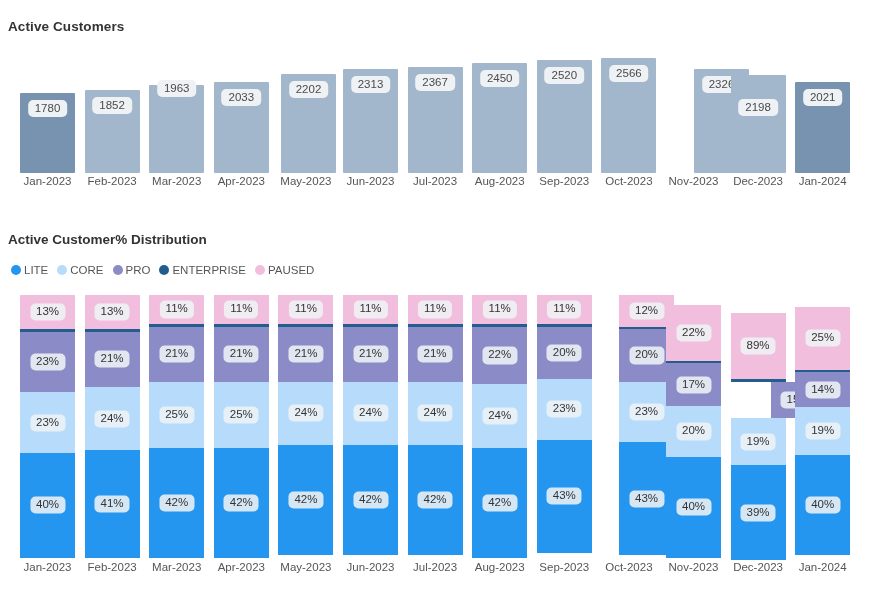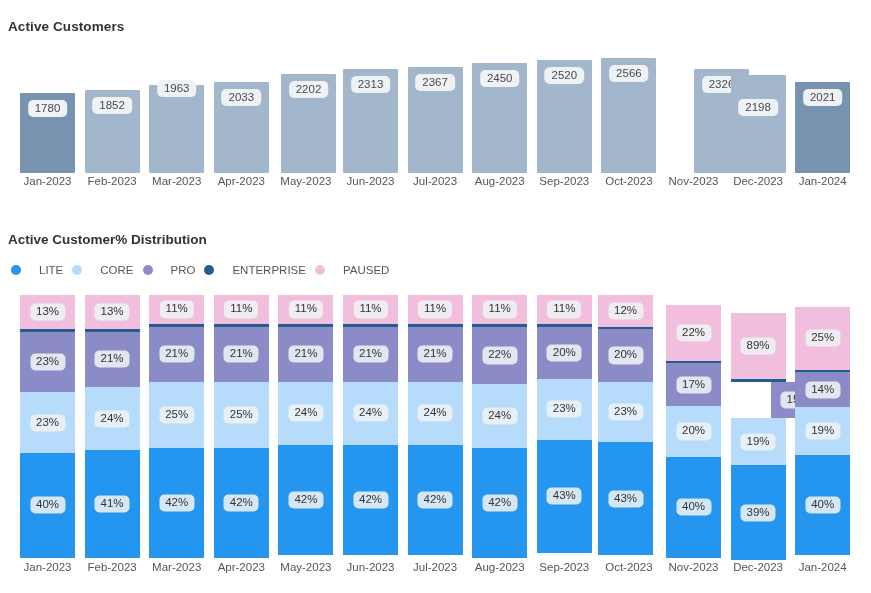--- a/index.html
+++ b/index.html
@@ -99,21 +99,21 @@
     position: absolute;
     left: 11px; top: 46px;
     height: 16px;
     display: flex;
     align-items: center;
     gap: 9px;
   }
   .legend-item {
     display: flex;
     align-items: center;
-    gap: 18px;
+    gap: 3px;
   }
   .legend-dot {
     width: 10px; height: 10px;
     border-radius: 50%;
     flex: 0 0 auto;
   }
   .legend-text {
     font-size: 11.5px;
     color: #565656;
     white-space: nowrap;
@@ -192,21 +192,21 @@
       <div class="col-top" style="left: 387.6px;">
         <div class="bar-top" style="height: 106.081px;"></div>
         <div class="bar-label-top" style="bottom: 82.0814px;">2367</div>
       </div>
       <div class="col-top" style="left: 452.2px;">
         <div class="bar-top" style="height: 109.801px;"></div>
         <div class="bar-label-top" style="bottom: 85.8012px;">2450</div>
       </div>
       <div class="col-top" style="left: 516.8px;">
         <div class="bar-top" style="height: 112.938px;"></div>
-        <div class="bar-label-top" style="bottom: 88.9384px; border-radius: 6px;">2520</div>
+        <div class="bar-label-top" style="bottom: 88.9384px;">2520</div>
       </div>
       <div class="col-top" style="left: 581.4px;">
         <div class="bar-top" style="height: 115px;"></div>
         <div class="bar-label-top" style="bottom: 91px;">2566</div>
       </div>
       <div class="col-top" style="left: 646px; margin-left: 28px;">
         <div class="bar-top" style="height: 104.244px;"></div>
         <div class="bar-label-top" style="bottom: 80.244px;">2326</div>
       </div>
       <div class="col-top" style="left: 710.6px;">
@@ -388,21 +388,21 @@
         <div class="seg" style="height: 52.6px; background: rgb(139, 139, 200);">
           <span class="seg-label">20%</span>
         </div>
         <div class="seg" style="height: 60.49px; background: rgb(183, 220, 251);">
           <span class="seg-label">23%</span>
         </div>
         <div class="seg" style="height: 113.09px; background: rgb(37, 150, 240);">
           <span class="seg-label">43%</span>
         </div>
       </div>
-      <div class="col-stack" style="left: 578px; height: 263px;">
+      <div class="col-stack" style="left: 599px; height: 263px;">
         <div class="seg" style="height: 31.56px; background: rgb(242, 190, 221);">
           <span class="seg-label">12%</span>
         </div>
         <div class="seg" style="height: 2.63px; background: rgb(34, 93, 142);"></div>
         <div class="seg" style="height: 52.6px; background: rgb(139, 139, 200);">
           <span class="seg-label">20%</span>
         </div>
         <div class="seg" style="height: 60.49px; background: rgb(183, 220, 251);">
           <span class="seg-label">23%</span>
         </div>

